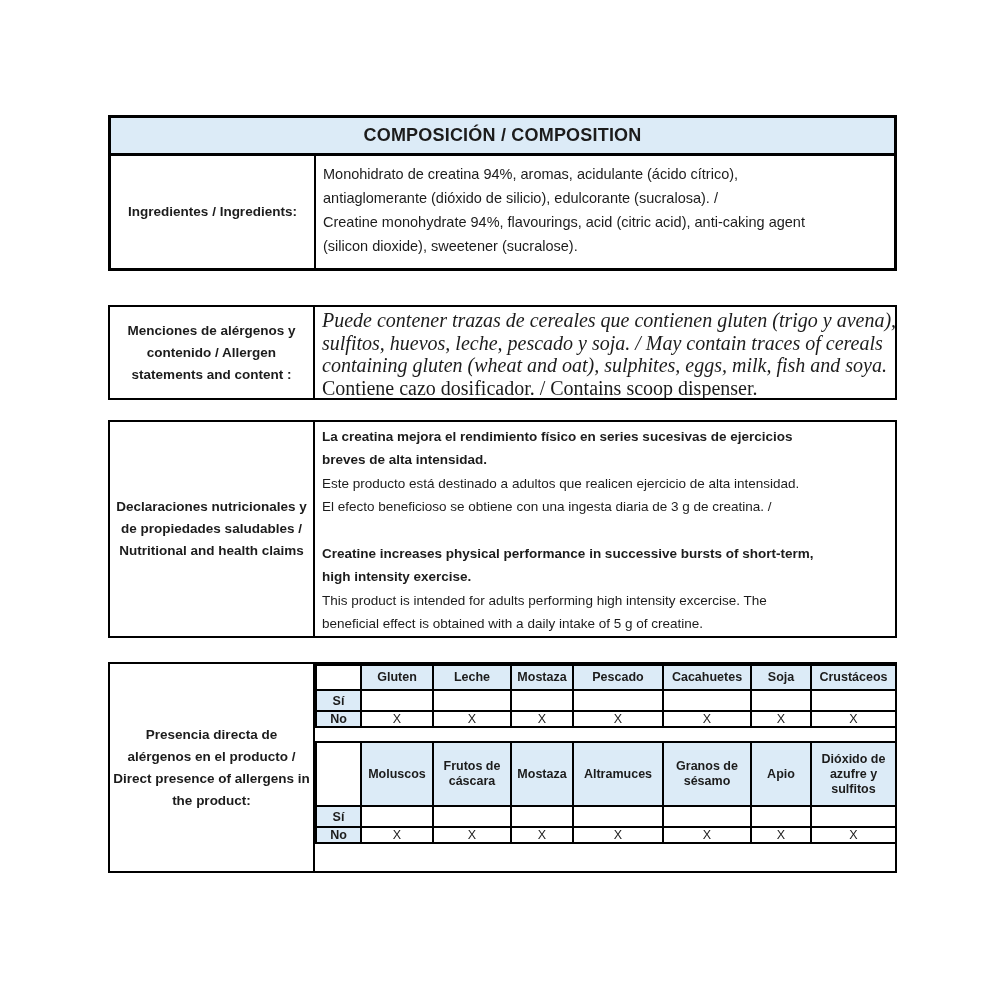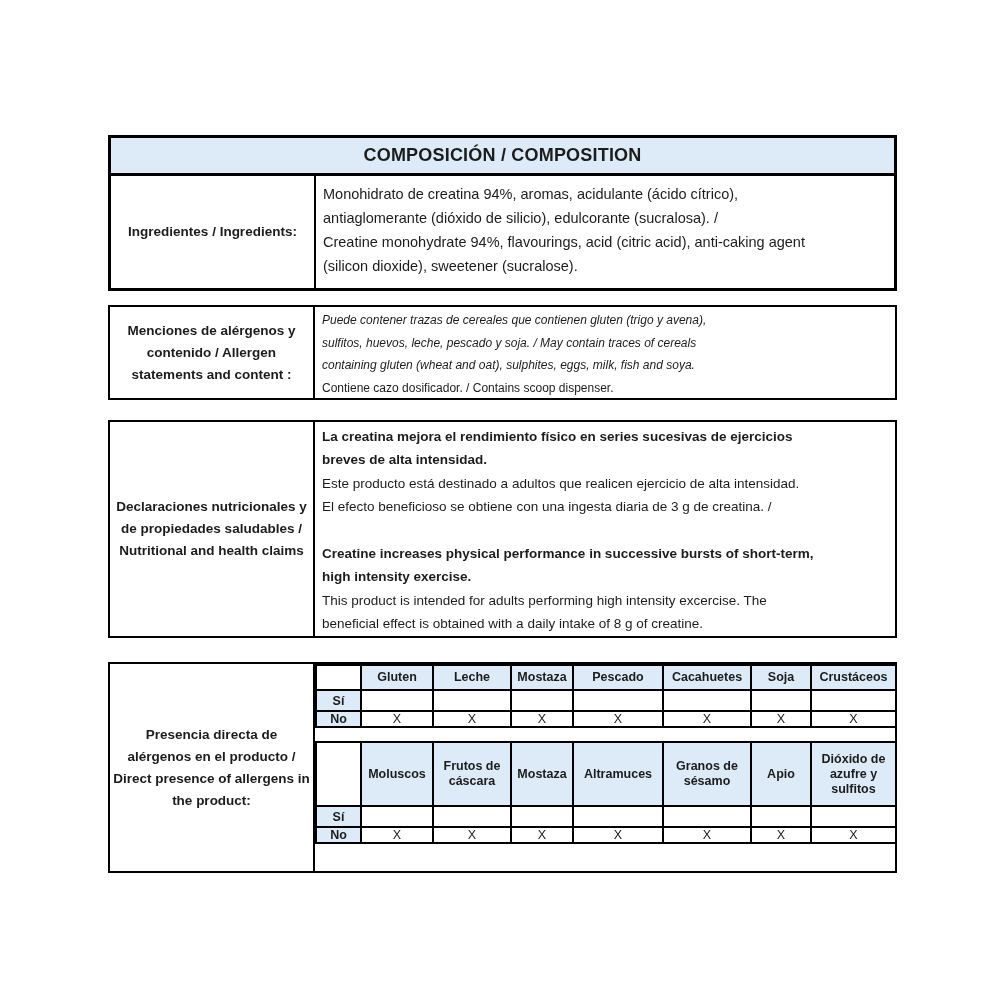--- a/index.html
+++ b/index.html
@@ -18,21 +18,21 @@
   }
   .section {
     position: absolute;
     left: 108px;
     width: 789px;
     border: 2px solid #000000;
     box-sizing: border-box;
     background: #ffffff;
   }
   
-  #sec-composition { top: 135px; height: 156px; border-width: 3px; }
+  #sec-composition { top: 115px; height: 156px; border-width: 3px; }
   .comp-header {
     height: 38px;
     background: #dcebf7;
     border-bottom: 3px solid #000000;
     display: flex;
     align-items: center;
     justify-content: center;
     font-weight: bold;
     font-size: 18px;
     letter-spacing: 0.2px;
@@ -60,21 +60,21 @@
   }
   .content-cell .line {
     font-size: 14.5px;
     line-height: 24px;
     white-space: nowrap;
   }
   
   #sec-statements { top: 305px; height: 95px; }
   .flex-row { display: flex; height: 100%; }
   #sec-statements .content-cell { padding: 2px 6px 2px 7px; }
-  #sec-statements .line { font-size: 12px; line-height: 22.6px; }
+  #sec-statements .line { font-size: 20px; line-height: 22.6px; font-family: Liberation Serif, serif; }
   .italic { font-style: italic; }
   
   #sec-claims { top: 420px; height: 218px; }
   #sec-claims .content-cell { padding: 3px 6px 2px 7px; }
   #sec-claims .line { font-size: 13.5px; line-height: 23.4px; }
   .bold { font-weight: bold; }
   .blank-line { min-height: 23.4px; }
   
   #sec-presence { top: 662px; height: 211px; }
   .grid-cell { flex: 1 1 auto; overflow: hidden; }
@@ -145,21 +145,21 @@
       <div class="label-cell">Declaraciones nutricionales y de propiedades saludables / Nutritional and health claims</div>
       <div class="content-cell">
         <div class="line bold">La creatina mejora el rendimiento físico en series sucesivas de ejercicios</div>
         <div class="line bold">breves de alta intensidad.</div>
         <div class="line">Este producto está destinado a adultos que realicen ejercicio de alta intensidad.</div>
         <div class="line">El efecto beneficioso se obtiene con una ingesta diaria de 3 g de creatina. /</div>
         <div class="line blank-line"></div>
         <div class="line bold">Creatine increases physical performance in successive bursts of short-term,</div>
         <div class="line bold">high intensity exercise.</div>
         <div class="line">This product is intended for adults performing high intensity excercise. The</div>
-        <div class="line">beneficial effect is obtained with a daily intake of 8 g of creatine.</div>
+        <div class="line">beneficial effect is obtained with a daily intake of 5 g of creatine.</div>
       </div>
     </div>
   </div>
 
   <div class="section" id="sec-presence">
     <div class="flex-row">
       <div class="label-cell">Presencia directa de alérgenos en el producto / Direct presence of allergens in the product:</div>
       <div class="grid-cell">
         <table class="allergen-grid">
           <colgroup>

